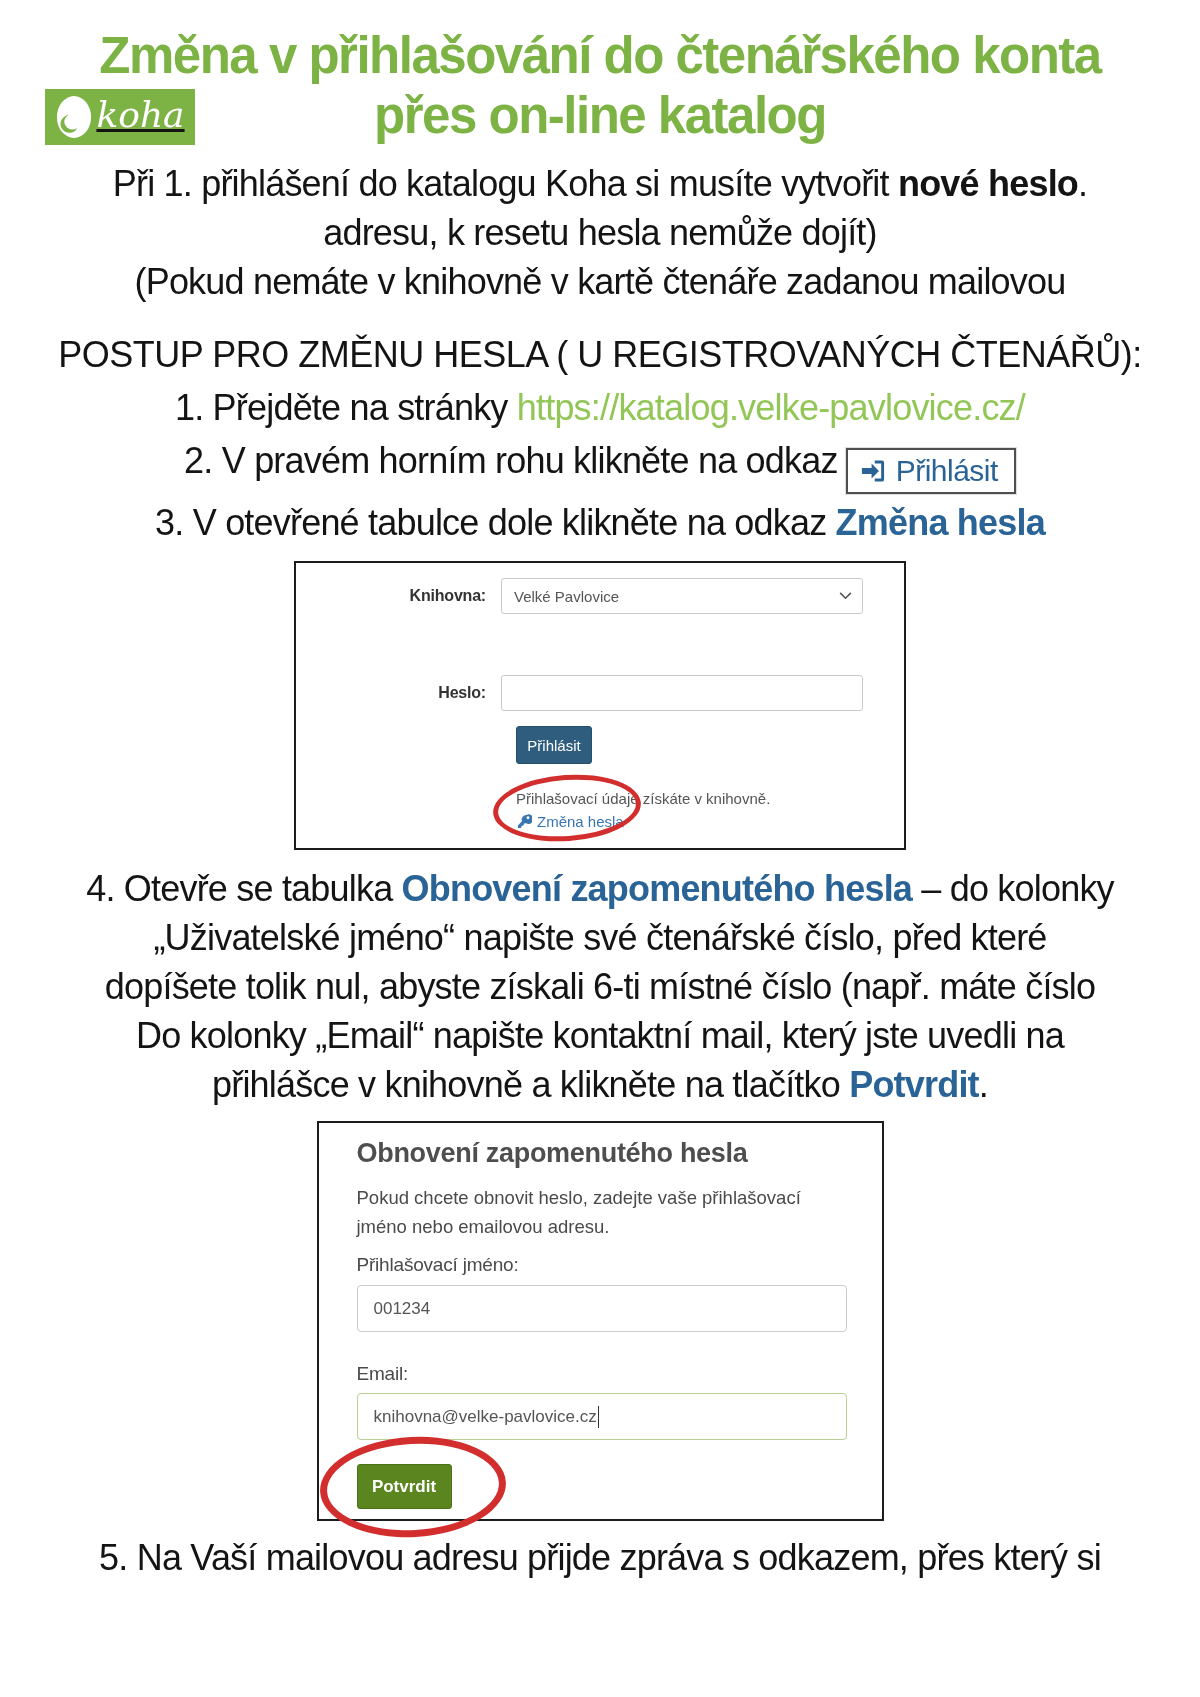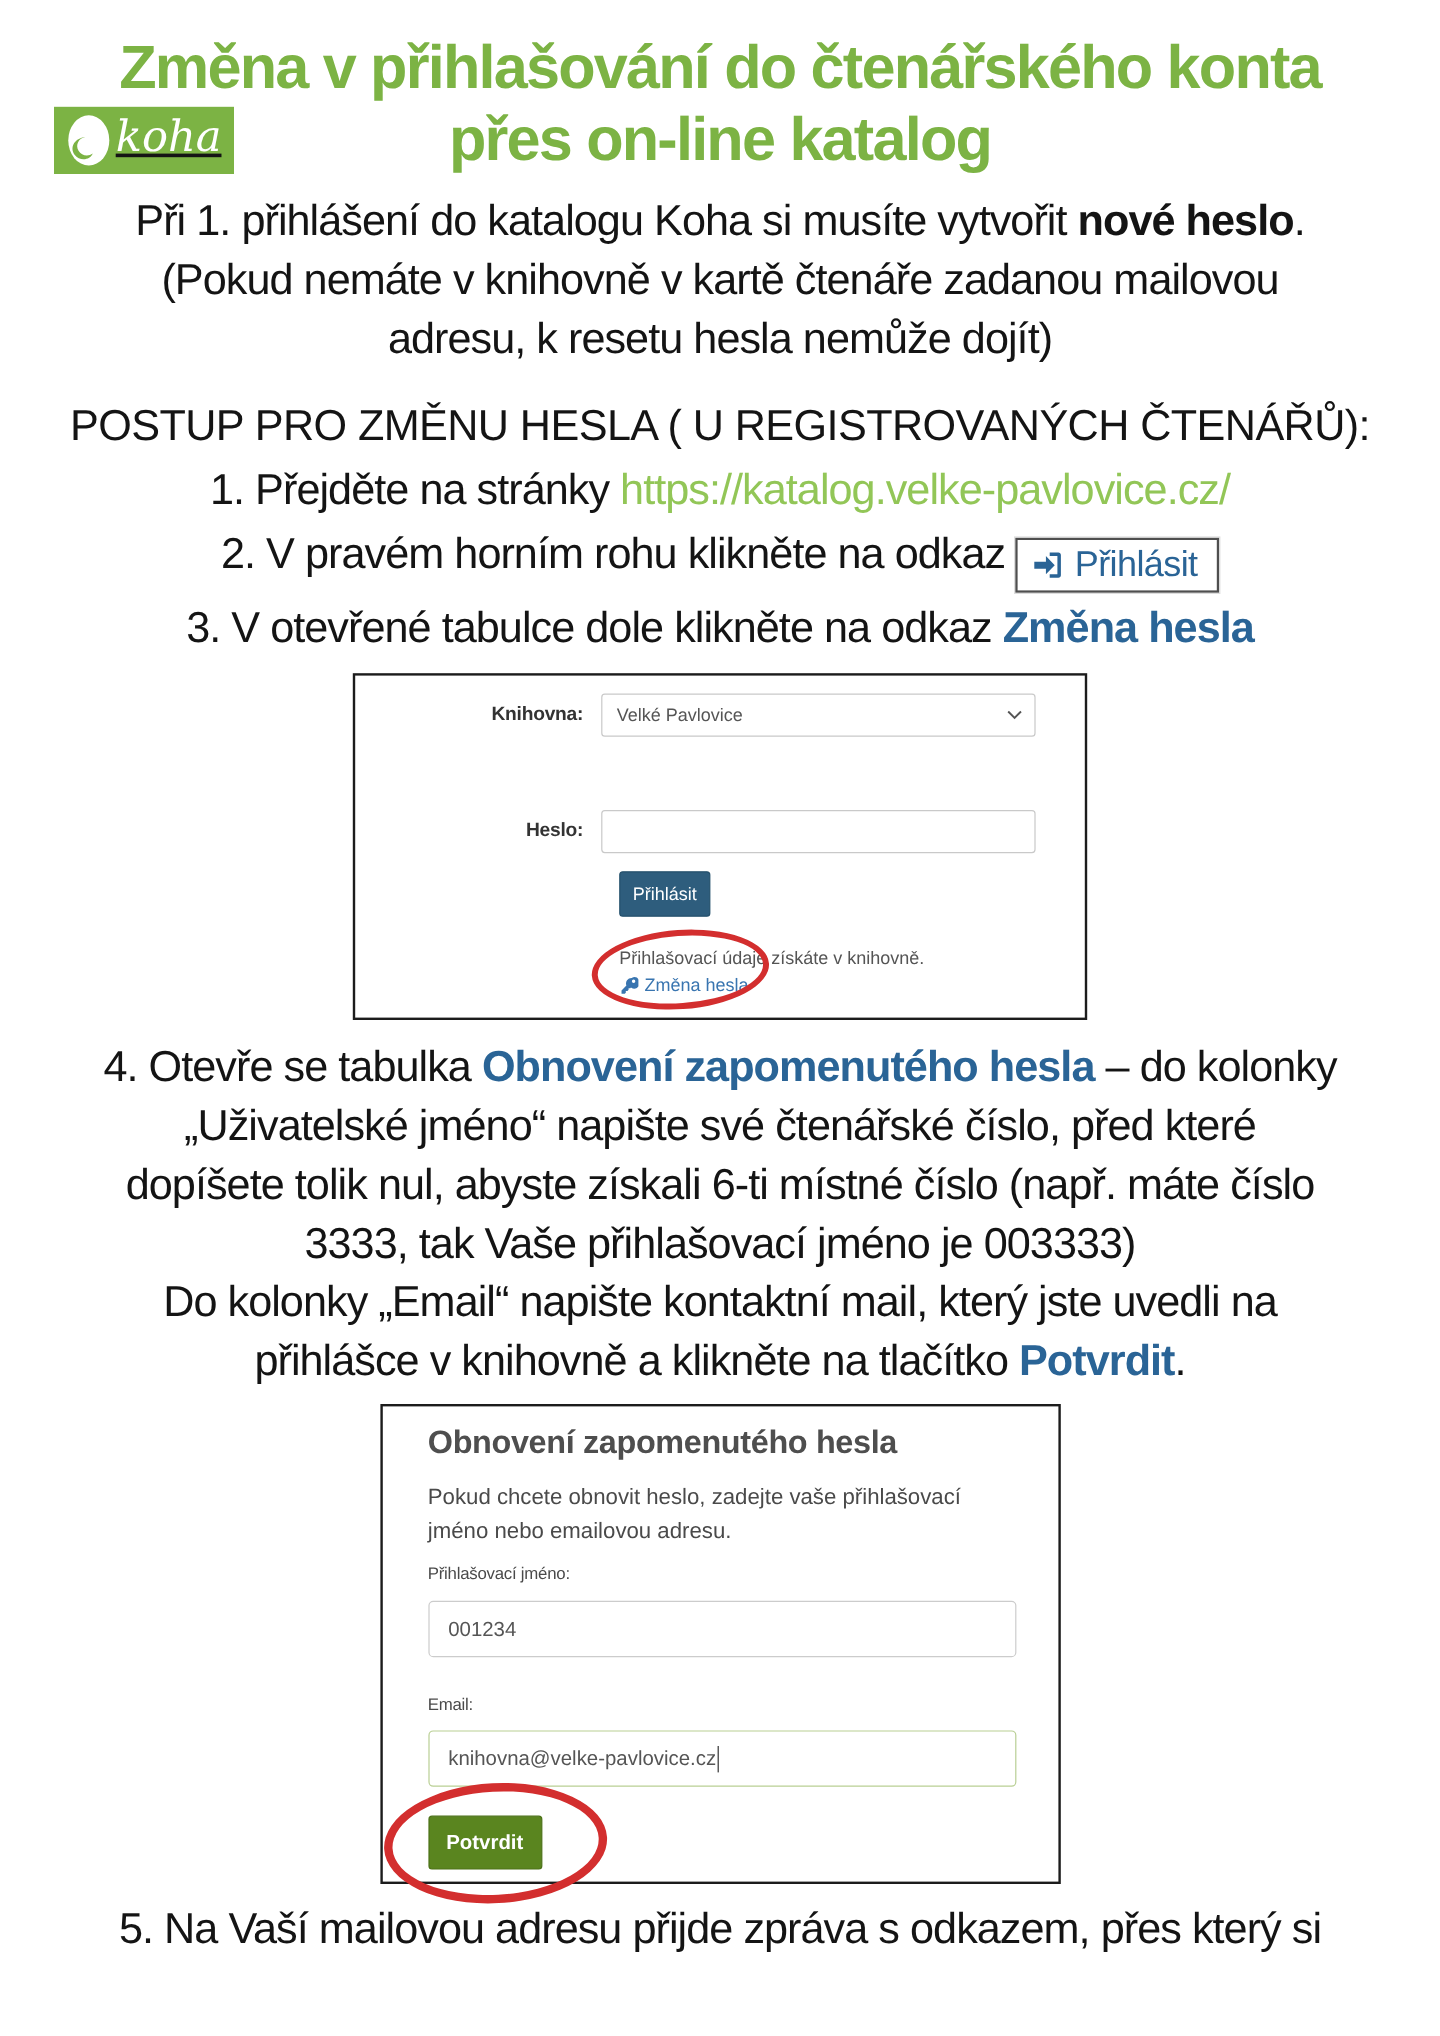--- a/index.html
+++ b/index.html
@@ -55,21 +55,21 @@
            display:flex; align-items:center; gap:5px; cursor:pointer;}
   .ellipse{position:absolute; border:5px solid var(--red); border-radius:50%; z-index:5; pointer-events:none;}
   .e1{left:197px; top:212px; width:148px; height:66px; transform:rotate(-4deg);}
 
   
   .shot2{position:relative; width:567px; height:400px; margin:12px auto 0; border:2px solid #1c1c1c;
          background:#fff; text-align:left; letter-spacing:0;}
   .r-head{position:absolute; left:38px; top:15px; font-size:27px; font-weight:700; color:#4e4e4e;
           letter-spacing:-0.3px;}
   .r-desc{position:absolute; left:38px; top:60px; width:482px; font-size:18.5px; line-height:29px; color:#4a4a4a;}
-  .r-label{position:absolute; left:38px; font-size:14px; color:#4a4a4a; letter-spacing:-0.2px;}
+  .r-label{position:absolute; left:38px; font-size:19px; color:#4a4a4a; letter-spacing:-0.2px;}
   .rl1{top:131px;} .rl2{top:240px;}
   .r-input{position:absolute; left:38px; width:490px; height:47px; border:1px solid #ccc; border-radius:4px;
            background:#fff; display:flex; align-items:center; padding:0 16px; font-size:17px; color:#555;}
   .r-in1{top:162px;} .r-in2{top:270px; border-color:#b9cf94;}
   .caret{display:inline-block; width:1.5px; height:22px; background:#333; margin-left:1px;}
   .r-btn{position:absolute; left:38px; top:341px; width:95px; height:45px; background:var(--olive);
          border:1px solid #4c7218; border-radius:3px; color:#fff; font-size:17px; font-weight:700;
          display:flex; align-items:center; justify-content:center; cursor:pointer;}
   .e2{left:1px; top:314px; width:186px; height:100px; border-width:7px; transform:rotate(-3deg);}
 
@@ -89,22 +89,22 @@
           <path d="M17 20c-6 1-9 7-6 12 2.5 4.5 8.5 5.5 12.5 2.5-2.5 6-11.5 7-16 1-4.5-6.5 0-14.5 9.5-15.5z" fill="#7cb344"></path>
         </svg>
       </span>
       <span class="koha-word">koha</span>
     </div>
     <div class="title-line2">přes on-line katalog</div>
   </div>
 
   <div class="t intro">
     <div><span>Při 1. přihlášení do katalogu Koha si musíte vytvořit </span><span class="b">nové heslo</span><span>.</span></div>
+    <div>adresu, k resetu hesla nemůže dojít)</div>
     <div>(Pokud nemáte v knihovně v kartě čtenáře zadanou mailovou</div>
-    <div>adresu, k resetu hesla nemůže dojít)</div>
   </div>
 
   <div class="t proc-heading">POSTUP PRO ZMĚNU HESLA ( U REGISTROVANÝCH ČTENÁŘŮ):</div>
   <div class="t steps">
     <div><span>1. Přejděte na stránky </span><span class="url">https://katalog.velke-pavlovice.cz/</span></div>
     <div><span>2. V pravém horním rohu klikněte na odkaz</span><span class="inline-login-btn">
           <span style="display:flex;color:var(--blue);">
         <svg width="28" height="28" viewBox="0 0 24 24" fill="currentColor">
           <path d="M10.8 5.5l6.3 6.5-6.3 6.5v-4H2.5v-5h8.3v-4z"></path>
           <path d="M13.5 3h6.2c1 0 1.8.8 1.8 1.8v14.4c0 1-.8 1.8-1.8 1.8h-6.2v-2.5h5.5V5.5h-5.5V3z"></path>
@@ -141,21 +141,20 @@
       </span>
       <span>Změna hesla</span>
     </div>
     <div class="ellipse e1"></div>
   </div>
 
   <div class="t" style="margin-top:14px;">
     <div><span>4. Otevře se tabulka </span><span class="blue-bold">Obnovení zapomenutého hesla</span><span> – do kolonky</span></div>
     <div>„Uživatelské jméno“ napište své čtenářské číslo, před které</div>
     <div>dopíšete tolik nul, abyste získali 6-ti místné číslo (např. máte číslo</div>
-    <div>3333, tak Vaše přihlašovací jméno je 003333)</div>
     <div>Do kolonky „Email“ napište kontaktní mail, který jste uvedli na</div>
     <div><span>přihlášce v knihovně a klikněte na tlačítko </span><span class="blue-bold">Potvrdit</span><span>.</span></div>
   </div>
 
   <div class="shot2">
     <div class="r-head">Obnovení zapomenutého hesla</div>
     <div class="r-desc">Pokud chcete obnovit heslo, zadejte vaše přihlašovací jméno nebo emailovou adresu.</div>
     <div class="r-label rl1">Přihlašovací jméno:</div>
     <div class="r-input r-in1">
       <span>001234</span>

